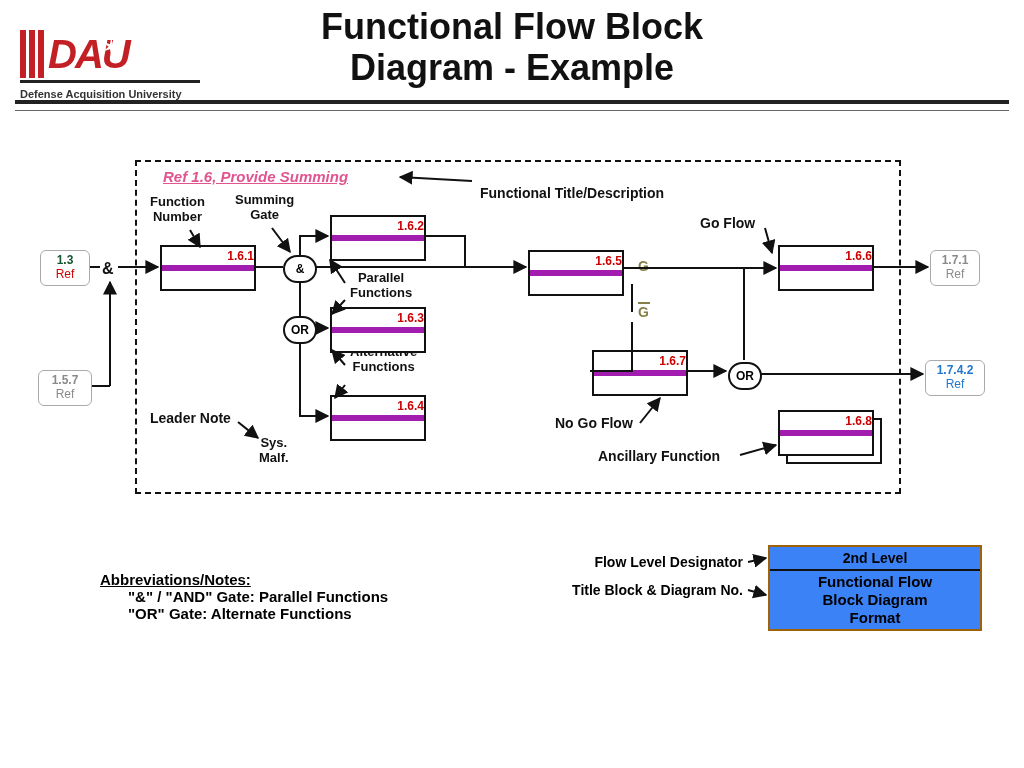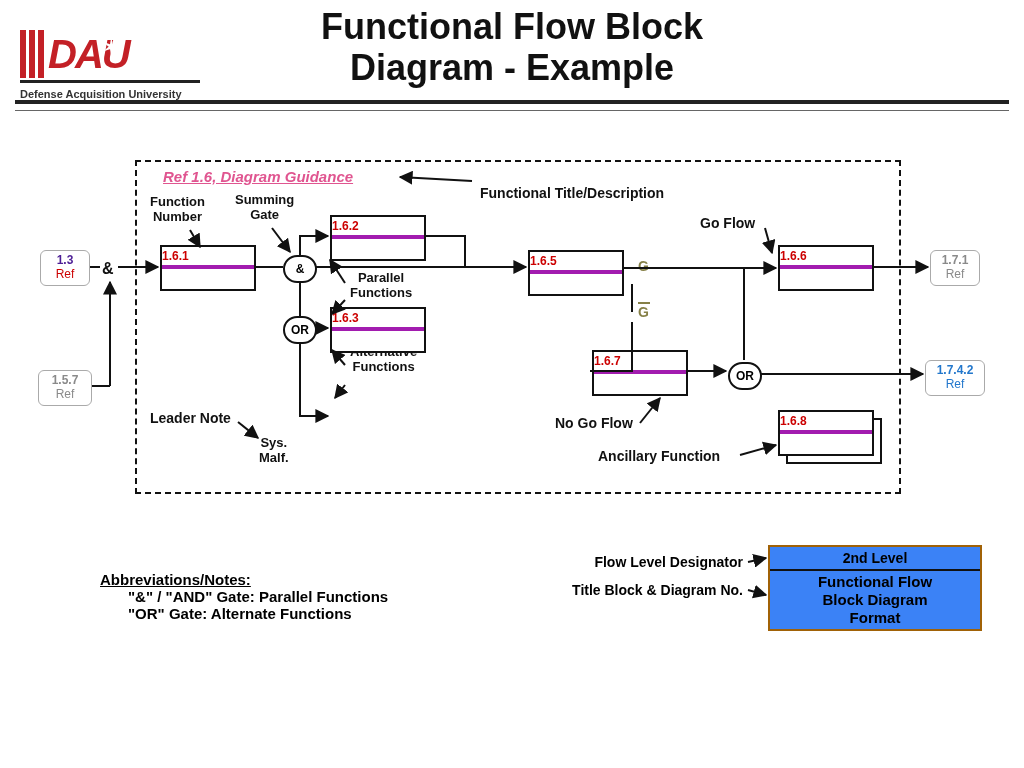--- a/index.html
+++ b/index.html
@@ -20,32 +20,32 @@
   .dbox {
     position:absolute; left:135px; top:160px; width:762px; height:330px;
     border:2px dashed #111;
   }
 
   
   .fn {
     position:absolute; width:92px; height:42px; border:2px solid #111; background:#fff;
   }
   .fn .hdr {
-    height:18px; line-height:18px; text-align:left; border-bottom:4px solid #a21caf;
+    height:18px; line-height:18px; text-align:right; border-bottom:6px solid #a21caf;
     background:#fff; color:#c00; font-size:12px; font-weight:bold;
   }
 
   
   .refbox {
     position:absolute; width:48px; padding:3px 0; text-align:center;
     border:1px solid #aaa; border-radius:6px; font-size:12px; line-height:1.15;
     background:#fff;
   }
   .refbox .num { font-weight:bold; }
-  .ref-red  .num { color:#4c1d95; } .ref-red  .ref { color:#c00; }
+  .ref-red  .num { color:#14532d; } .ref-red  .ref { color:#c00; }
   .ref-gray .num { color:#8a8a8a; } .ref-gray .ref { color:#8a8a8a; }
   .ref-blue .num { color:#2277cc; } .ref-blue .ref { color:#2277cc; }
 
   
   .gate {
     position:absolute; width:30px; height:24px; border:2px solid #111; background:#fff;
     border-radius:50%/60%; text-align:center; line-height:24px; font-size:12px; font-weight:bold;
   }
 
   .lbl { position:absolute; font-size:14px; font-weight:bold; color:#111; }
@@ -104,21 +104,21 @@
         <span class="logo-text" style="color:#c32026">DAU</span>
         <span style="position:absolute;left:55px;top:3px;color:#fff;font-size:20px;font-weight:bold">✶</span>
       </div>
     </div>
     <div class="logo-rule"></div>
     <div class="logo-word">Defense Acquisition University</div>
   </div>
 
   <div class="dbox"></div>
 
-  <div class="lbl pink" style="left:163px; top:168px; font-size:15px">Ref 1.6, Diagram Guidance</div>
+  <div class="lbl pink" style="left:163px; top:168px; font-size:15px">Ref 1.6, Provide Summing</div>
 
   <div class="lbl small" style="left:150px; top:194px; text-align:center; white-space:pre">Function
 Number</div>
   <div class="lbl small" style="left:235px; top:192px; text-align:center; white-space:pre">Summing
 Gate</div>
   <div class="lbl" style="left:480px; top:185px">Functional Title/Description</div>
   <div class="lbl" style="left:700px; top:215px">Go Flow</div>
   <div class="lbl small" style="left:350px; top:270px; text-align:center; white-space:pre">Parallel
 Functions</div>
   <div class="lbl small" style="left:350px; top:344px; text-align:center; white-space:pre">Alternative
@@ -150,20 +150,23 @@
 
   <div class="fn" style="left:160px; top:245px">
       <div class="hdr">1.6.1</div>
     </div>
   <div class="fn" style="left:330px; top:215px">
       <div class="hdr">1.6.2</div>
     </div>
   <div class="fn" style="left:330px; top:307px">
       <div class="hdr">1.6.3</div>
     </div>
+  <div class="fn" style="left:330px; top:395px">
+      <div class="hdr">1.6.4</div>
+    </div>
   <div class="fn" style="left:528px; top:250px">
       <div class="hdr">1.6.5</div>
     </div>
   <div class="fn" style="left:778px; top:245px">
       <div class="hdr">1.6.6</div>
     </div>
   <div class="fn" style="left:592px; top:350px">
       <div class="hdr">1.6.7</div>
     </div>
 

